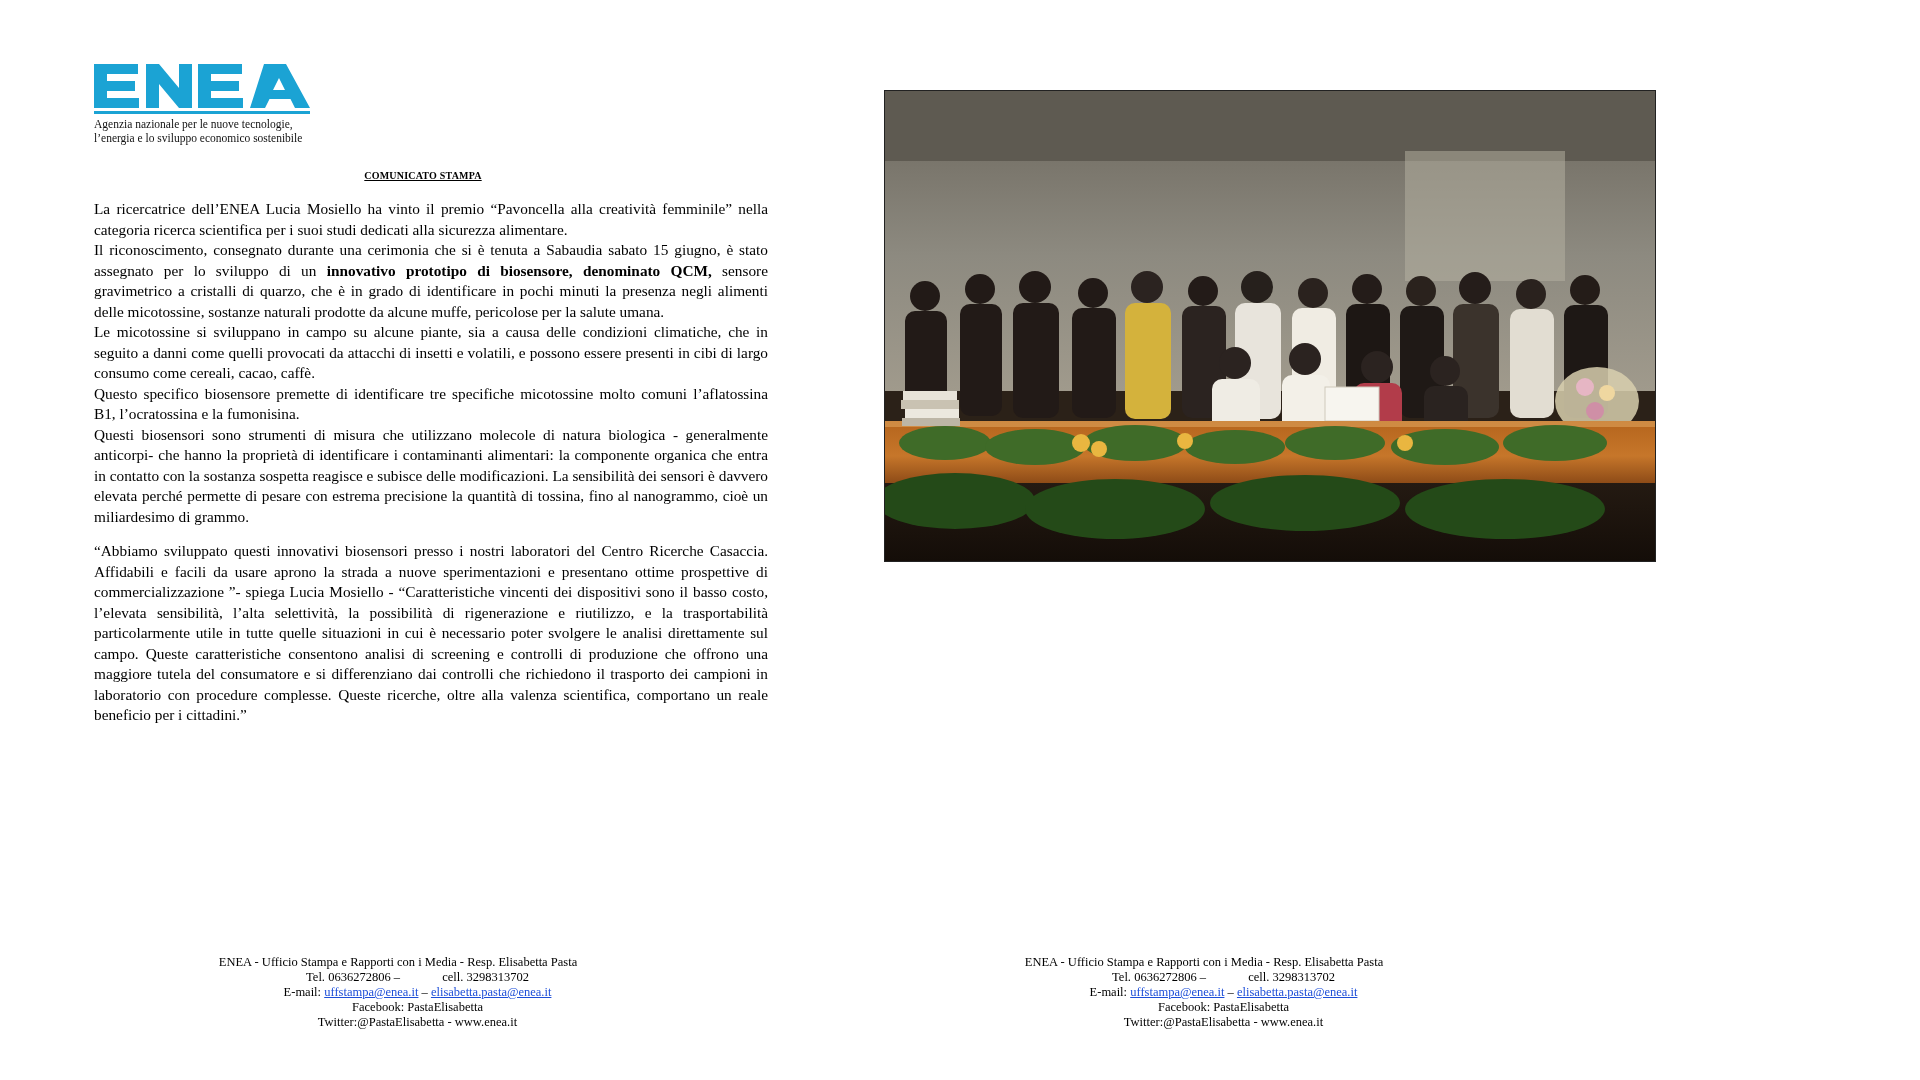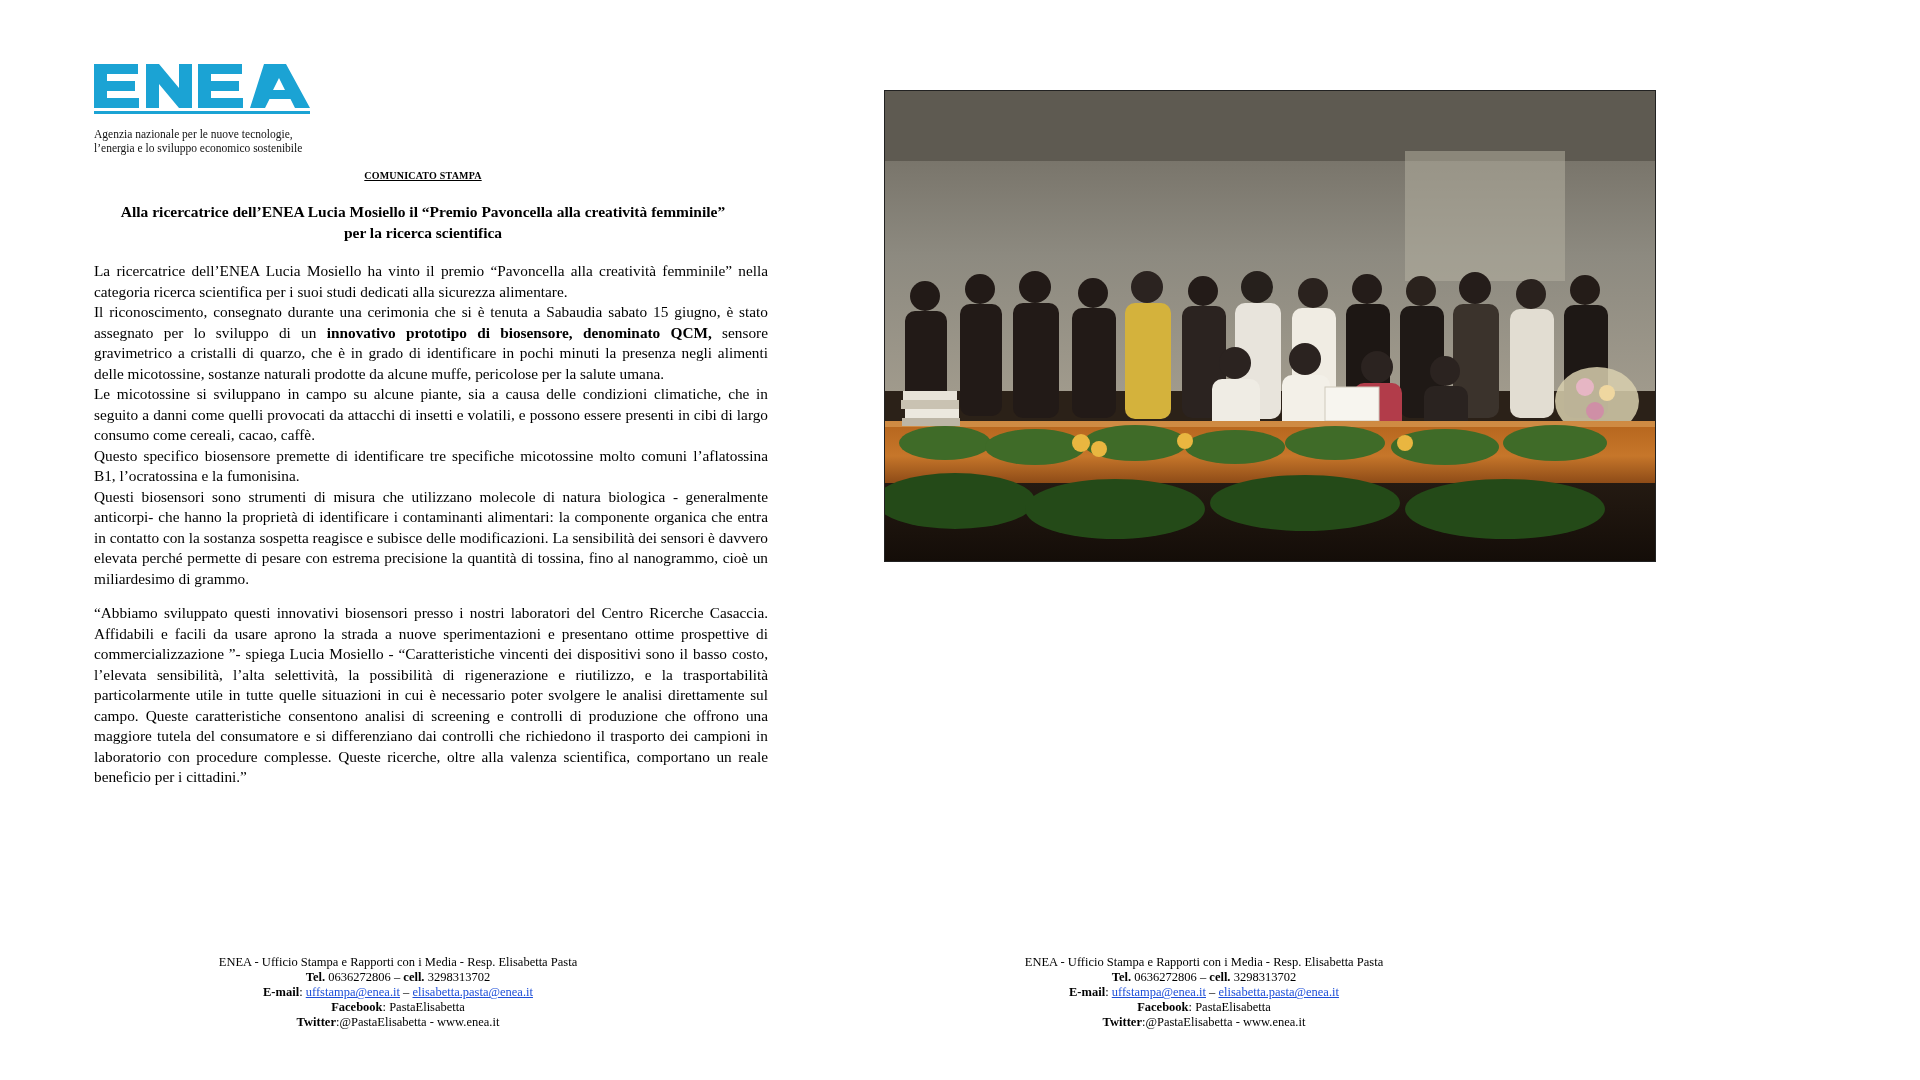--- a/index.html
+++ b/index.html
@@ -29,21 +29,21 @@
     position: relative;
     height: 86px;
     margin-left: 14px;
   }
   .logo-svg { display: block; }
   .logo-tag {
     font-family: "Liberation Serif", serif;
     font-size: 11.5px;
     line-height: 13.5px;
     color: #111;
-    margin-top: 12px;
+    margin-top: 2px;
     margin-left: 2px;
   }
 
   .press-title {
     text-align: center;
     font-weight: bold;
     font-size: 10px;
     text-decoration: underline;
     margin-top: 24px;
     letter-spacing: 0.2px;
@@ -90,21 +90,21 @@
   .footer {
     position: absolute;
     font-family: "Liberation Serif", serif;
     font-size: 12.5px;
     line-height: 15px;
     color: #000;
   }
   .footer-left  { left: 78px;  top: 955px; width: 640px; }
   .footer-right { left: 884px; top: 955px; width: 640px; }
   .footer .line { white-space: nowrap; text-align: center; }
-  .footer .lbl { font-weight: bold; }
+  .footer .lbl { font-weight: normal; margin-left: 39px; }
   .footer a, .footer .link {
     color: #1d4ed8;
     text-decoration: underline;
   }
 </style>
 </head>
 <body>
 
 <div class="page-left">
 
@@ -123,24 +123,20 @@
       <rect x="2" y="51" width="216" height="3" fill="#1ba3d4"></rect>
     </svg>
     <div class="logo-tag">
       <div>Agenzia nazionale per le nuove tecnologie,</div>
       <div>l’energia e lo sviluppo economico sostenibile</div>
     </div>
   </div>
 
   <div class="press-title">COMUNICATO STAMPA</div>
 
-  <div class="headline">
-    <div>Alla ricercatrice dell’ENEA Lucia Mosiello il “Premio Pavoncella  alla creatività femminile”</div>
-    <div>per la ricerca scientifica</div>
-  </div>
 
   <div class="body-text">
     <p>La ricercatrice dell’ENEA Lucia Mosiello ha vinto  il premio “Pavoncella alla creatività femminile” nella categoria ricerca scientifica per  i suoi studi dedicati alla sicurezza alimentare.</p>
     <p><span>Il riconoscimento, consegnato durante una cerimonia che si è tenuta a Sabaudia sabato 15 giugno, è stato assegnato per lo sviluppo di un </span><b>innovativo prototipo di biosensore, denominato QCM,</b><span> sensore gravimetrico  a cristalli di quarzo, che è  in grado  di identificare in pochi minuti la presenza negli alimenti delle micotossine, sostanze naturali prodotte da alcune muffe, pericolose  per la salute umana.</span></p>
     <p>Le micotossine si sviluppano in campo su alcune piante, sia a causa delle condizioni climatiche, che in seguito a danni come quelli provocati da attacchi  di insetti e volatili,  e possono essere presenti in cibi di largo consumo come cereali, cacao, caffè.</p>
     <p>Questo  specifico  biosensore  premette  di  identificare  tre  specifiche  micotossine  molto  comuni l’aflatossina B1, l’ocratossina e la fumonisina.</p>
     <p>Questi  biosensori  sono  strumenti  di  misura  che  utilizzano  molecole  di  natura  biologica  - generalmente  anticorpi-  che  hanno  la  proprietà  di  identificare  i  contaminanti  alimentari:  la componente  organica  che  entra  in  contatto  con  la  sostanza  sospetta  reagisce  e  subisce  delle modificazioni.  La  sensibilità  dei  sensori  è  davvero  elevata  perché  permette  di  pesare  con  estrema precisione la quantità di tossina, fino al nanogrammo, cioè un  miliardesimo di grammo.</p>
     <p class="gap-para">“Abbiamo  sviluppato  questi  innovativi  biosensori  presso  i  nostri  laboratori  del  Centro  Ricerche Casaccia. Affidabili e facili da usare aprono la strada a nuove sperimentazioni  e presentano  ottime prospettive  di  commercializzazione  ”-  spiega    Lucia  Mosiello  -    “Caratteristiche  vincenti  dei dispositivi sono il basso costo, l’elevata sensibilità, l’alta selettività, la possibilità di rigenerazione e riutilizzo, e la  trasportabilità particolarmente utile in tutte quelle situazioni in cui è necessario poter svolgere le analisi direttamente sul campo. Queste caratteristiche consentono analisi di screening e controlli di produzione che offrono una maggiore tutela del consumatore e si differenziano dai controlli che richiedono il trasporto dei campioni in laboratorio con procedure complesse. Queste ricerche, oltre alla valenza scientifica, comportano un reale beneficio per i cittadini.”</p>
   </div>
 </div>

